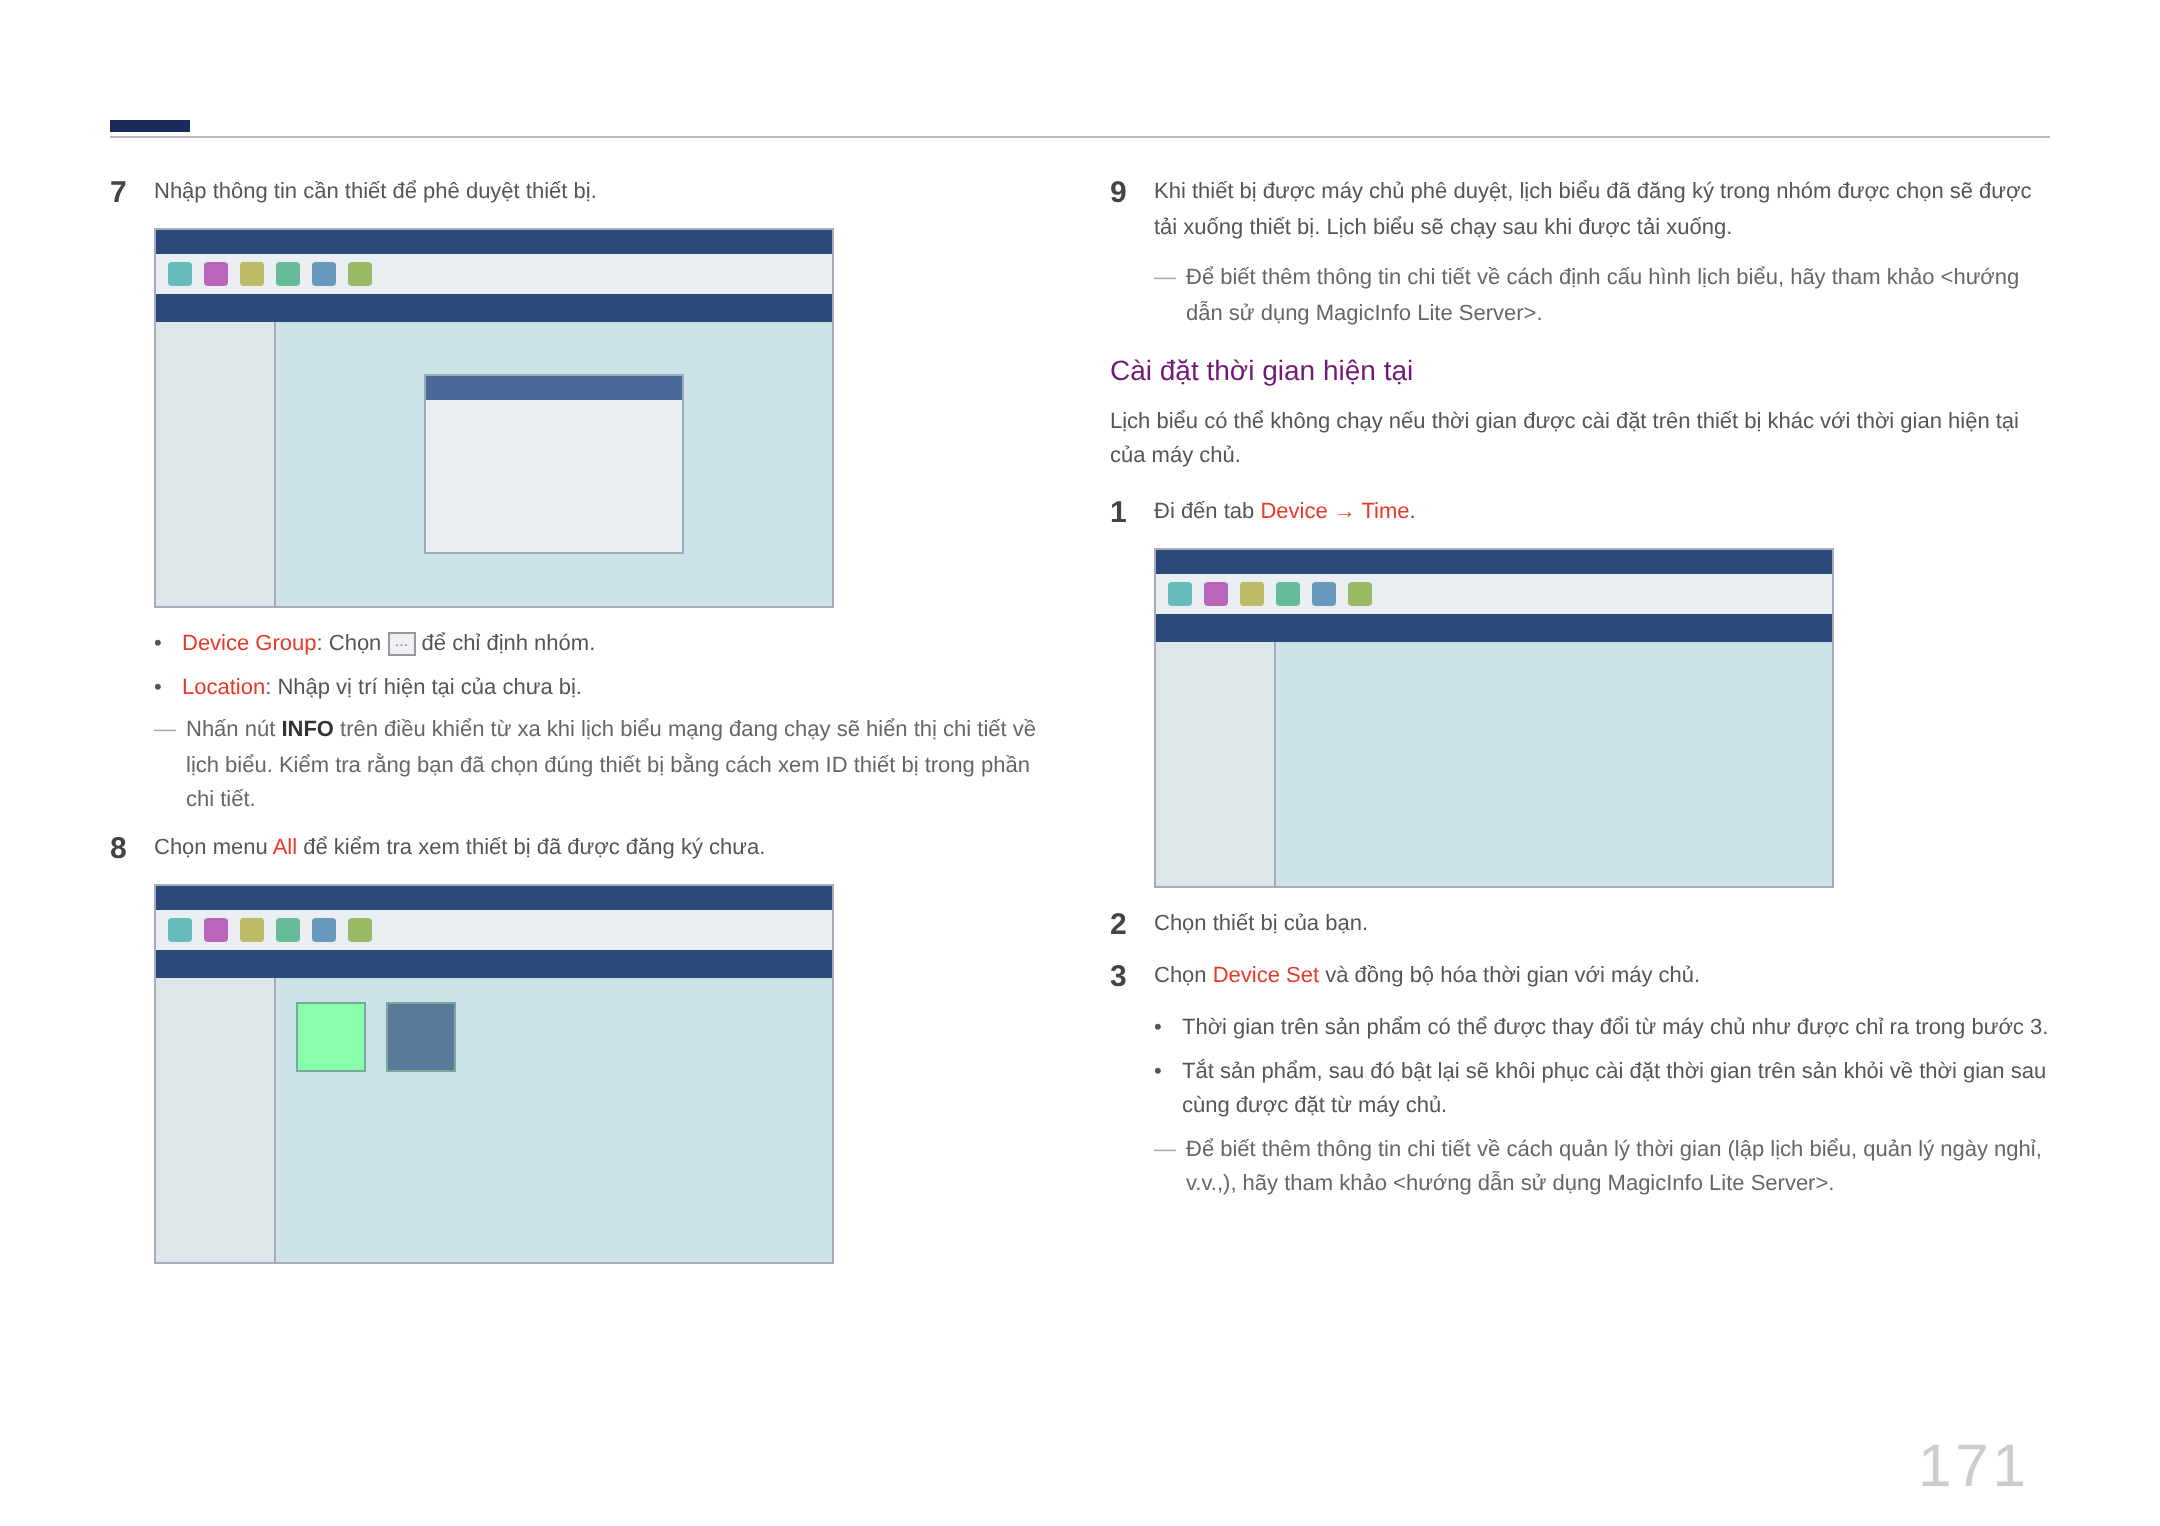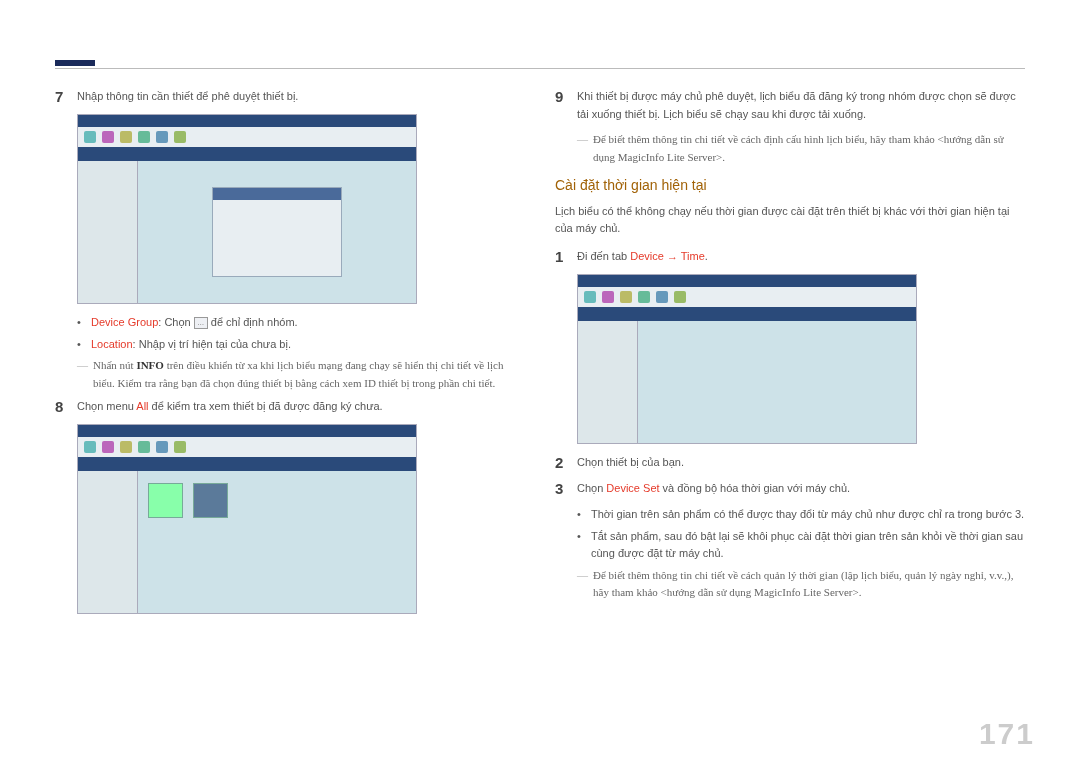--- a/index.html
+++ b/index.html
@@ -24,25 +24,24 @@
   .hr {
     position: absolute;
     top: 68px;
     left: 55px;
     right: 55px;
     border-top: 1px solid #bbb;
   }
   .page-no {
     position: absolute;
     bottom: 5px;
-    right: 45px;
+    right: 65px;
     font-size: 30px;
     color: #ccc;
     letter-spacing: 2px;
-    font-weight: bold;
   }
   .col {
     position: absolute;
     top: 88px;
     width: 470px;
   }
   .col.left { left: 55px; }
   .col.right { left: 555px; }
   .step {
     display: flex;
@@ -70,31 +69,30 @@
     position: absolute;
     left: 0;
     color: #555;
   }
   .note {
     position: relative;
     margin-left: 22px;
     padding-left: 16px;
     margin-bottom: 6px;
     color: #666;
-    font-family: Liberation Serif, serif;
   }
   .note::before {
     content: "―";
     position: absolute;
     left: 0;
     color: #aaa;
   }
   .heading {
     font-size: 14px;
-    color: #a16207;
+    color: #701a75;
     margin: 8px 0 6px 0;
   }
   .boxicon {
     display: inline-block;
     width: 14px;
     height: 12px;
     border: 1px solid #999;
     background: #eef0f4;
     vertical-align: middle;
     position: relative;

